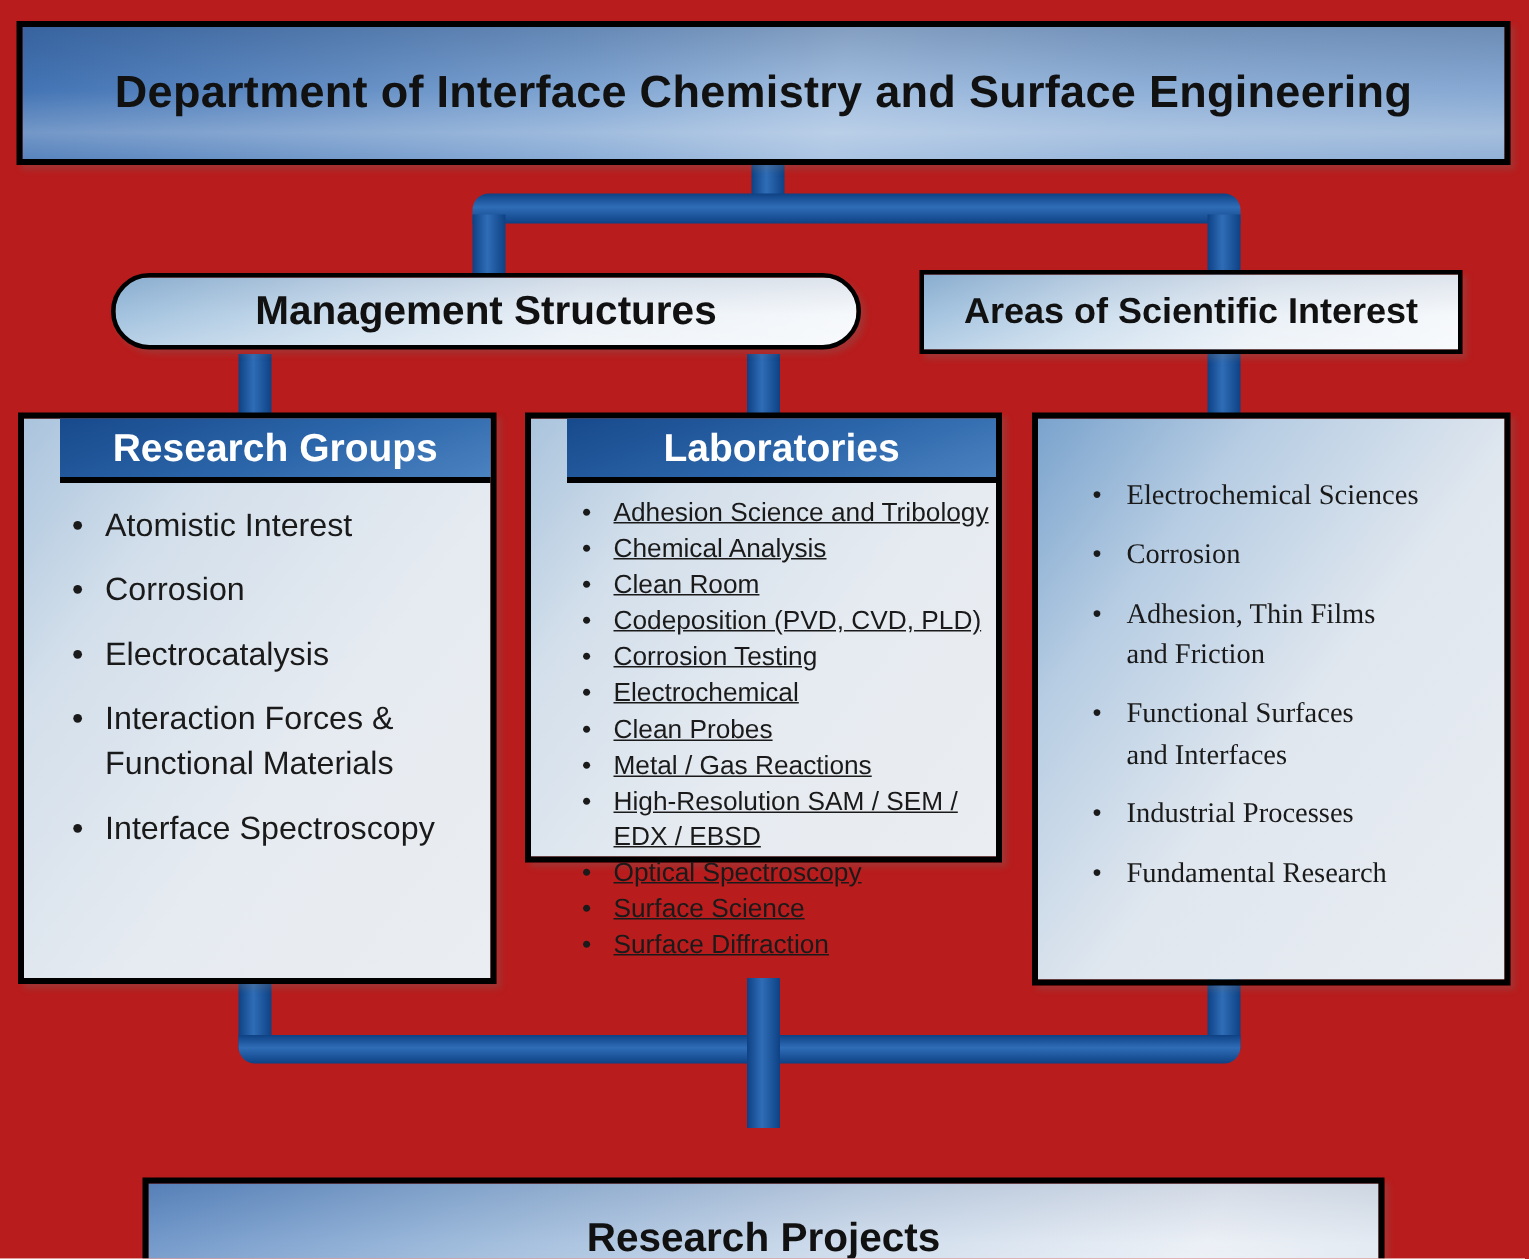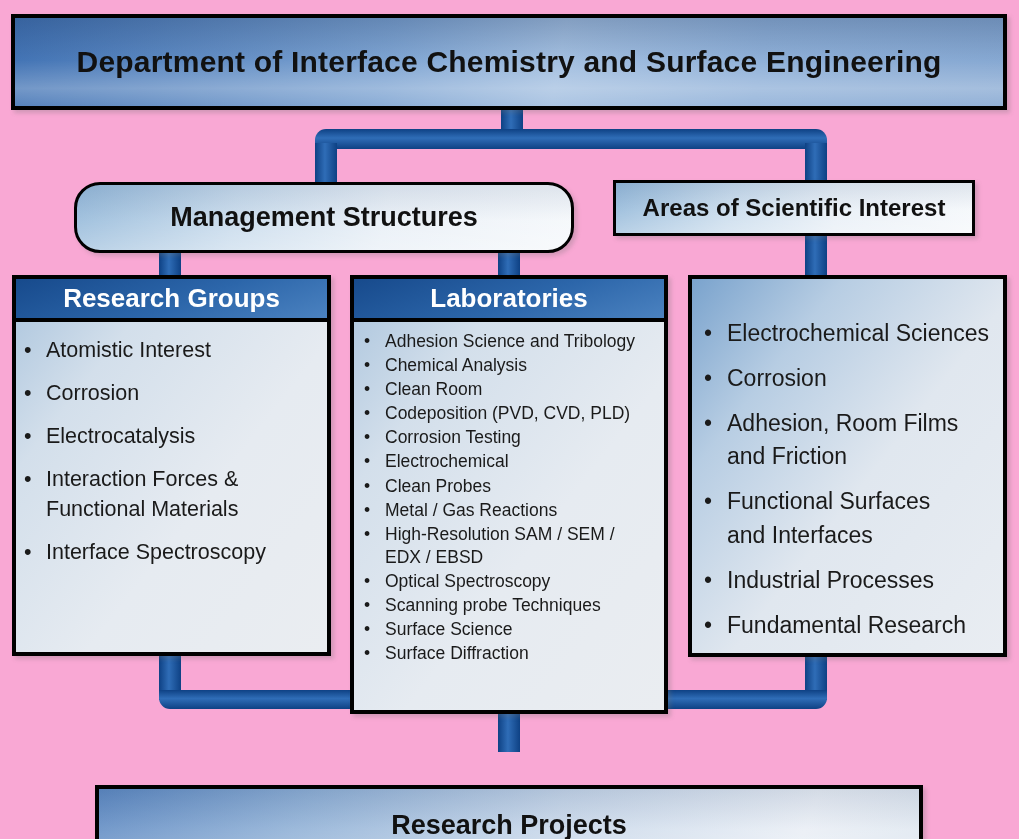--- a/index.html
+++ b/index.html
@@ -1,21 +1,21 @@
 <!DOCTYPE html>
 <html><head>
 <meta charset="utf-8">
 <style>
   * { box-sizing: border-box; margin: 0; padding: 0; }
   html, body { background: #ffffff; }
   .canvas {
     position: relative;
     width: 1019px;
     height: 839px;
-    background: #f9a8d4;
+    background: #b91c1c;
     font-family: "Liberation Sans", "DejaVu Sans", sans-serif;
     color: #111111;
     overflow: hidden;
   }
 
   
   .conn { position: absolute; }
   .conn.v { background: linear-gradient(90deg, #0e4184 0%, #2f6db7 45%, #0e4184 100%); }
   .conn.h { background: linear-gradient(180deg, #0e4184 0%, #2f6db7 45%, #0e4184 100%); }
   .conn.topbar { border-radius: 11px 11px 0 0; }
@@ -37,26 +37,26 @@
       linear-gradient(100deg, #4273b4 0%, #7ea4d2 38%, #a3bfe0 55%, #8fb0d8 75%, #86a8d2 100%);
   }
 
   .lvl2-box {
     border-width: 3px;
     font-weight: bold;
     background:
       linear-gradient(180deg, rgba(30,60,110,0.10) 0%, rgba(255,255,255,0.10) 55%, rgba(255,255,255,0.30) 100%),
       linear-gradient(100deg, #96bada 0%, #c8dbec 32%, #e8eff6 62%, #f5f8fb 100%);
   }
-  .ms-box    { left: 74px;  top: 182px; width: 500px; height: 71px; font-size: 27px; border-radius: 26px; }
+  .ms-box    { left: 74px;  top: 182px; width: 500px; height: 51px; font-size: 27px; border-radius: 26px; }
   .areas-box { left: 613px; top: 180px; width: 362px; height: 56px; font-size: 24px; align-items: center; }
 
-  .col-box { background: linear-gradient(128deg, #aac4dd 0%, #d3dfeb 25%, #e6ebf1 60%, #eaedf1 100%); }
+  .col-box { background: linear-gradient(128deg, #aac4dd 0%, #d3dfeb 25%, #e6ebf1 60%, #eaedf1 100%); padding-left: 24px; }
   .rg-box   { left: 12px;  top: 275px; width: 319px; height: 381px; }
-  .labs-box { left: 350px; top: 275px; width: 318px; height: 439px; }
+  .labs-box { left: 350px; top: 275px; width: 318px; height: 300px; }
   .ia-box   { left: 688px; top: 275px; width: 319px; height: 382px;
               background: linear-gradient(128deg, #7aa3cd 0%, #b7cde3 25%, #e0e7ef 55%, #e9edf2 100%); }
 
   .col-header {
     height: 43px;
     border-bottom: 4px solid #000;
     display: flex; align-items: center; justify-content: center;
     color: #ffffff; font-weight: bold; font-size: 26px;
     background: linear-gradient(160deg, #174a8c 0%, #2c66aa 55%, #4b82c0 100%);
   }
@@ -79,23 +79,23 @@
   .bullet-item::before {
     content: "\2022";
     position: absolute;
     left: 2px; top: 0;
   }
 
   .rg-list { padding: 13px 6px 0 6px; font-size: 21.5px; line-height: 1.40; }
   .rg-list .bullet-item { padding-left: 24px; margin-bottom: 13px; }
 
   .labs-list { padding: 8px 4px 0 8px; font-size: 17.5px; line-height: 1.32; }
-  .labs-list .bullet-item { padding-left: 23px; margin-bottom: 1px; }
+  .labs-list .bullet-item { padding-left: 23px; margin-bottom: 1px; text-decoration: underline; }
 
-  .ia-list { padding: 38px 4px 0 10px; font-size: 23px; line-height: 1.44; }
+  .ia-list { padding: 38px 4px 0 10px; font-size: 19px; line-height: 1.44; font-family: Liberation Serif, serif; }
   .ia-list .bullet-item { padding-left: 25px; margin-bottom: 12px; }
 </style>
 </head>
 <body>
 
 <div class="canvas">
 
   <div class="conn v" style="left:501px; top:108px; width:22px; height:30px;"></div>
   <div class="conn h topbar" style="left:315px; top:129px; width:512px; height:20px;"></div>
   <div class="conn v" style="left:315px; top:143px; width:22px; height:42px;"></div>
@@ -144,31 +144,30 @@
         <li class="bullet-item">Chemical Analysis</li>
         <li class="bullet-item">Clean Room</li>
         <li class="bullet-item">Codeposition (PVD, CVD, PLD)</li>
         <li class="bullet-item">Corrosion Testing</li>
         <li class="bullet-item">Electrochemical</li>
         <li class="bullet-item">Clean Probes</li>
         <li class="bullet-item">Metal / Gas Reactions</li>
         <li class="bullet-item">High-Resolution SAM / SEM /
 EDX / EBSD</li>
         <li class="bullet-item">Optical Spectroscopy</li>
-        <li class="bullet-item">Scanning probe Techniques</li>
         <li class="bullet-item">Surface Science</li>
         <li class="bullet-item">Surface Diffraction</li>
       </ul>
   </div>
 
   <div class="box col-box ia-box">
     <ul class="bullet-list ia-list">
         <li class="bullet-item">Electrochemical Sciences</li>
         <li class="bullet-item">Corrosion</li>
-        <li class="bullet-item">Adhesion, Room Films
+        <li class="bullet-item">Adhesion, Thin Films
 and Friction</li>
         <li class="bullet-item">Functional Surfaces
 and Interfaces</li>
         <li class="bullet-item">Industrial Processes</li>
         <li class="bullet-item">Fundamental Research</li>
       </ul>
   </div>
 
   <div class="box rp-box center-label">
     <span>Research Projects</span>

